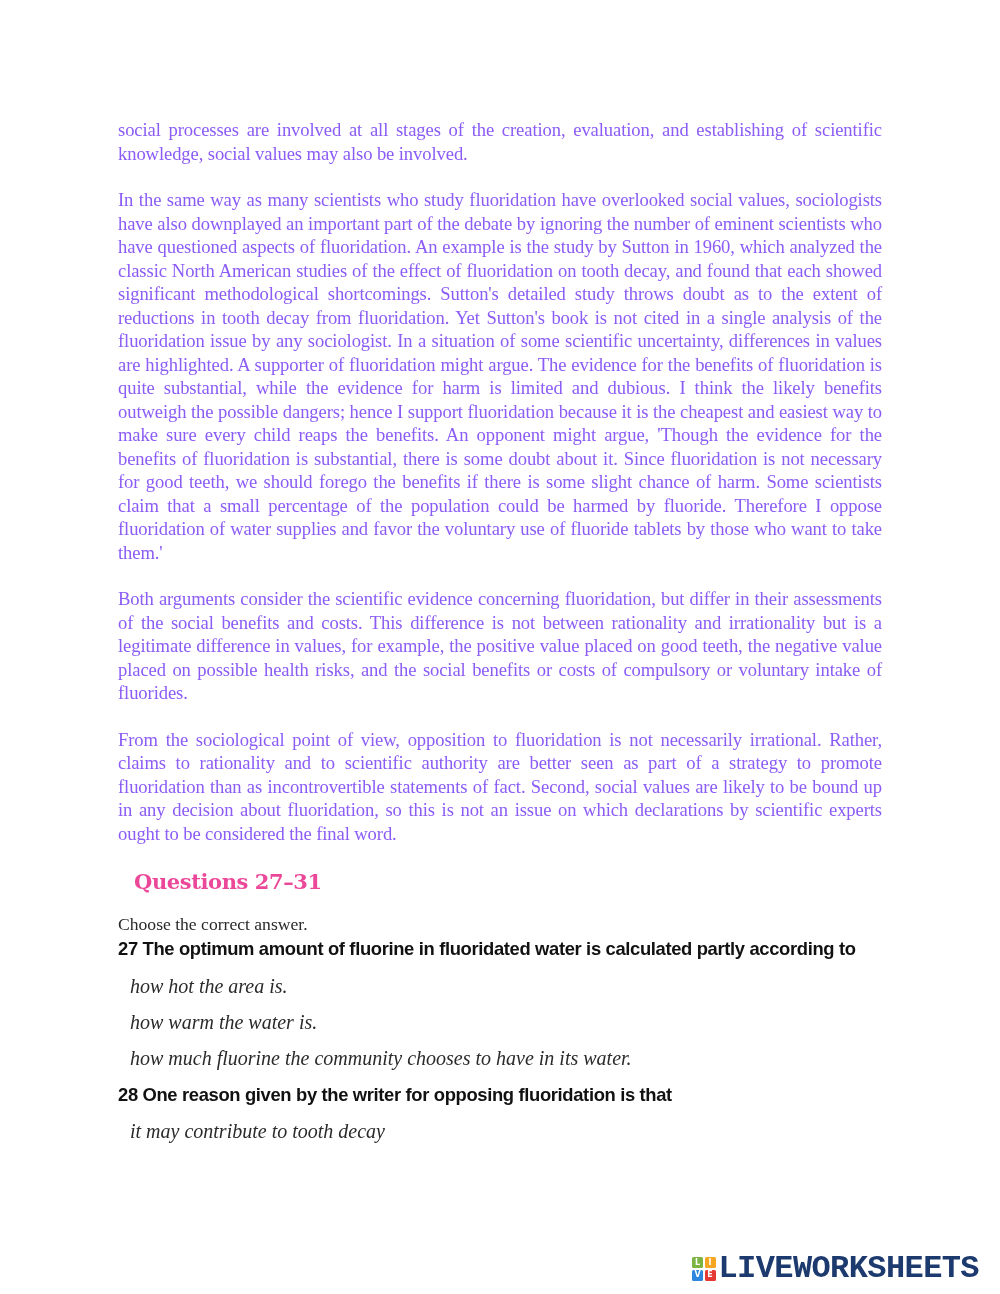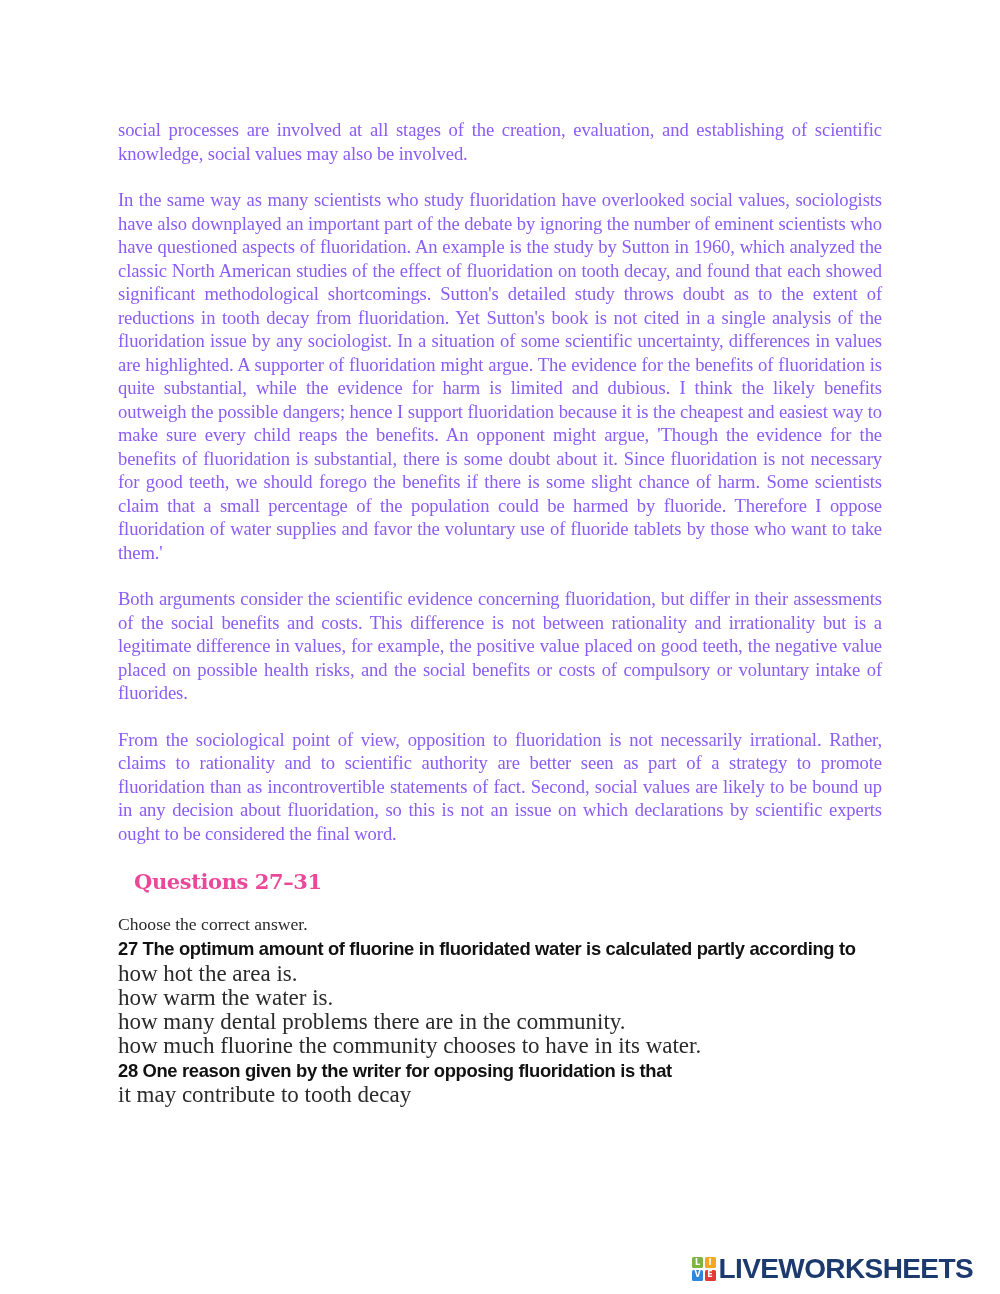--- a/index.html
+++ b/index.html
@@ -53,25 +53,26 @@
       font-family: Liberation Sans, sans-serif;
       font-weight: bold;
       font-size: 18.4px;
       line-height: 25.5px;
       color: #111;
       margin: 0;
       letter-spacing: -0.35px;
     }
     .q-option {
       font-family: "Liberation Serif", serif;
-      font-size: 23px;
+      font-size: 20px;
       line-height: 24px;
       color: #2a2a2a;
-      margin: 0;
+      margin: 12px;
       cursor: pointer;
+      font-style: italic;
     }
     .logo {
       position: absolute;
       left: 692px;
       top: 1255px;
       display: flex;
       align-items: center;
       height: 28px;
     }
     .logo-grid {
@@ -86,23 +87,23 @@
       align-items: center;
       justify-content: center;
       font-family: "DejaVu Sans", sans-serif;
       font-weight: bold;
       font-size: 8px;
       color: #ffffff;
       border-radius: 1.5px;
       line-height: 1;
     }
     .logo-text {
-      font-family: Liberation Sans, sans-serif;
+      font-family: Liberation Mono, monospace;
       font-weight: bold;
-      font-size: 28px;
+      font-size: 32px;
       letter-spacing: -0.6px;
       color: #1d3a6e;
       line-height: 28px;
     }
   </style>
 </head>
 <body>
 
 <div class="page">
 
@@ -112,21 +113,20 @@
   <p class="para">From the sociological point of view, opposition to fluoridation is not necessarily irrational. Rather, claims to rationality and to scientific authority are better seen as part of a strategy to promote fluoridation than as incontrovertible statements of fact. Second, social values are likely to be bound up in any decision about fluoridation, so this is not an issue on which declarations by scientific experts ought to be considered the final word.</p>
 
   <div class="questions">
     <h2 class="q-heading">Questions 27–31</h2>
     <p class="q-instruction">Choose the correct answer.</p>
 
     <div>
       <p class="q-stem">27 The optimum amount of fluorine in fluoridated water is calculated partly according to</p>
       <p class="q-option">how hot the area is.</p>
       <p class="q-option">how warm the water is.</p>
-      <p class="q-option">how many dental problems there are in the community.</p>
       <p class="q-option">how much fluorine the community chooses to have in its water.</p>
     </div>
 
     <div>
       <p class="q-stem">28 One reason given by the writer for opposing fluoridation is that</p>
       <p class="q-option">it may contribute to tooth decay</p>
     </div>
   </div>
 </div>
 

